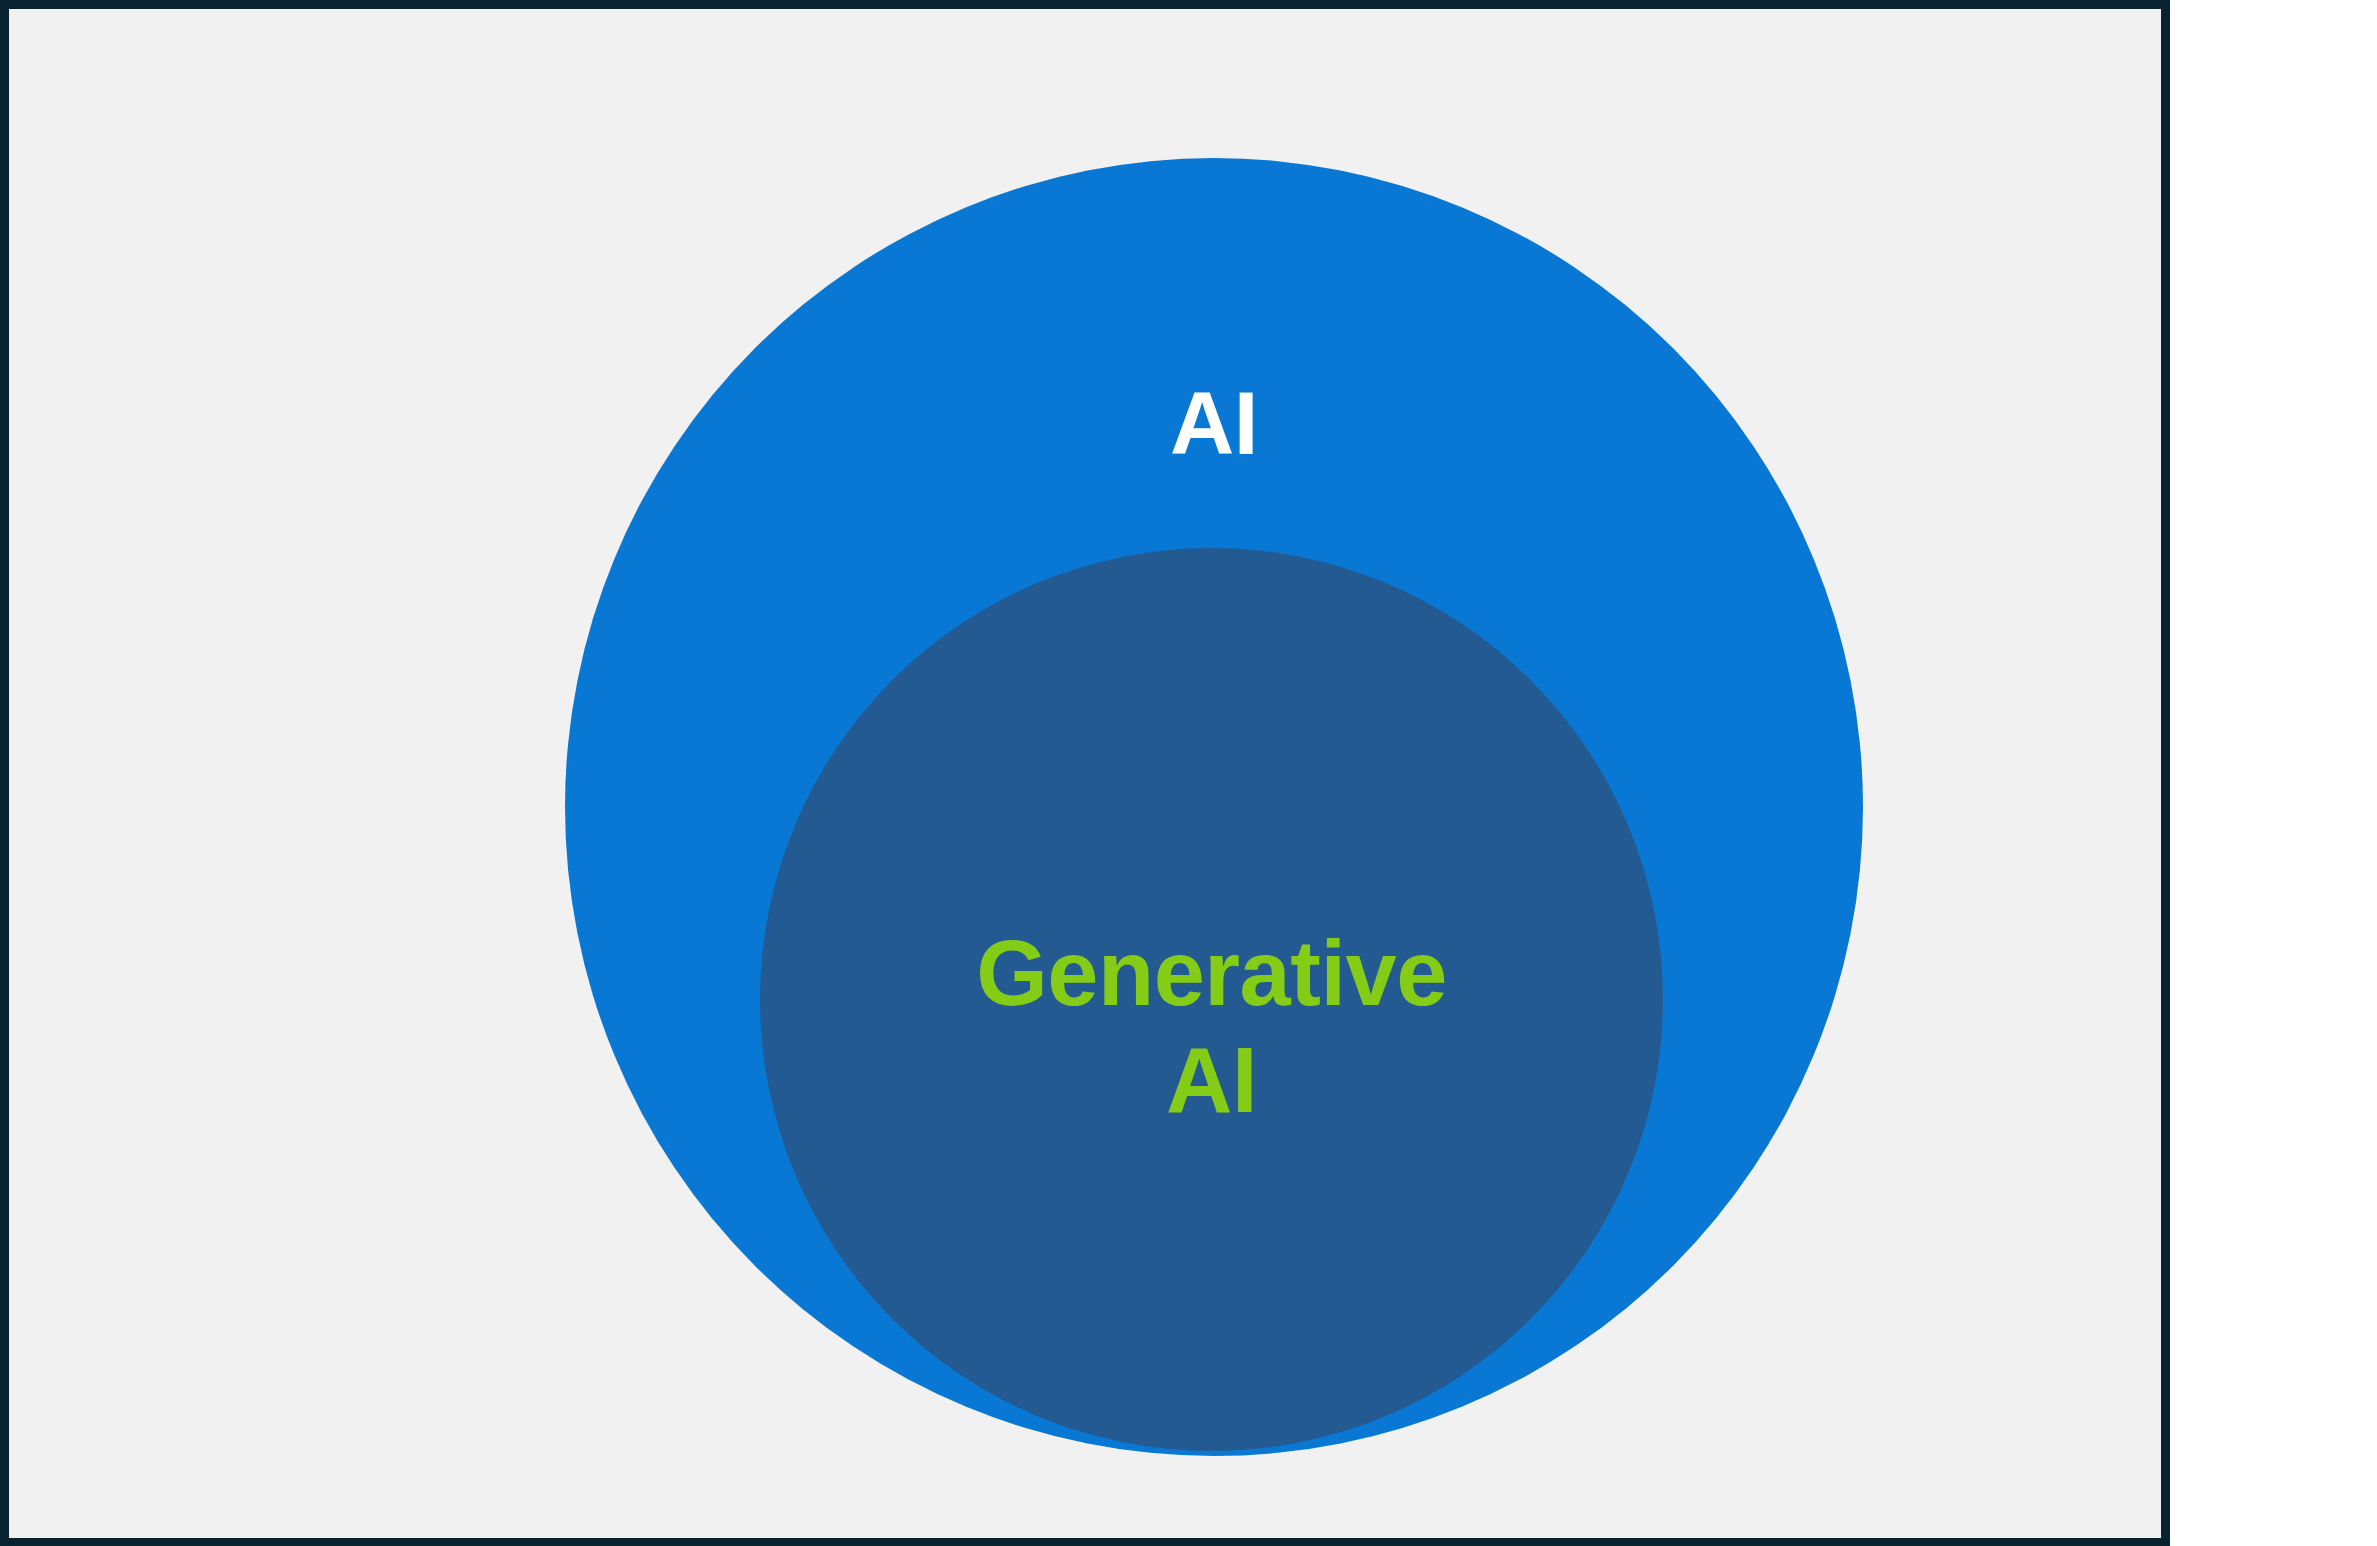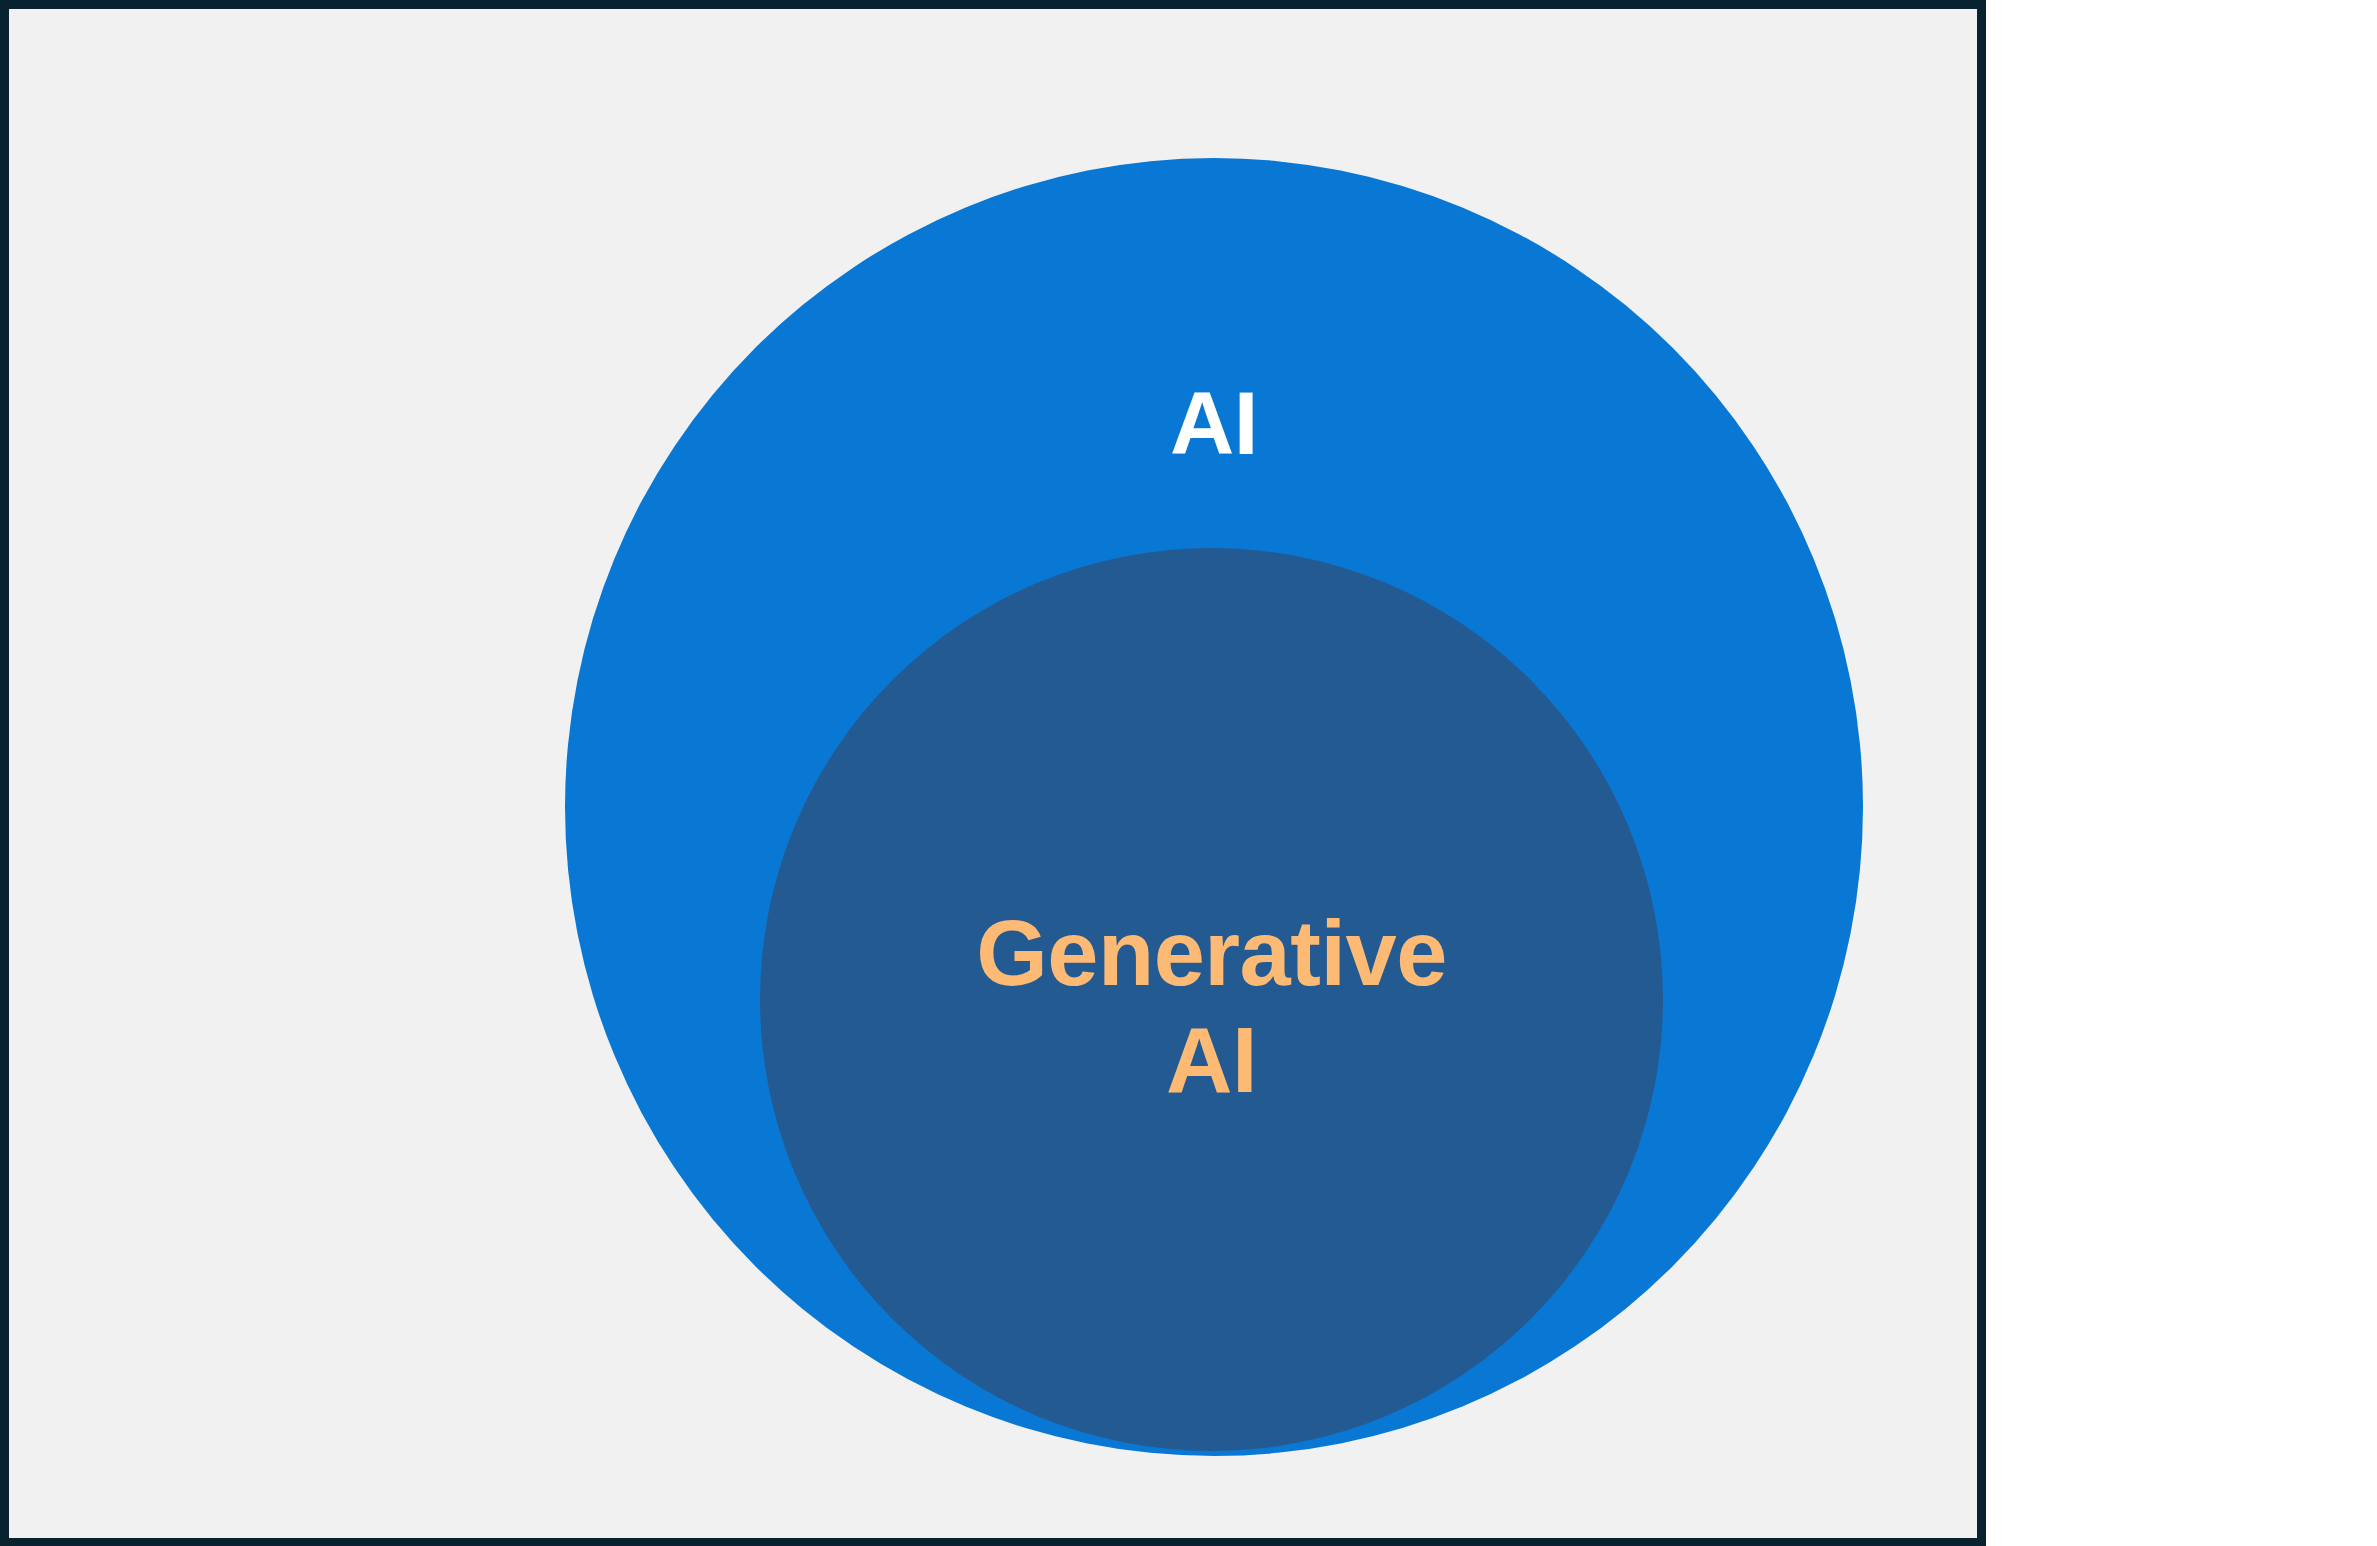--- a/index.html
+++ b/index.html
@@ -2,21 +2,21 @@
 <html style="font-size:14.7px"><head>
 <meta charset="utf-8">
 <style>
   html, body {
     margin: 0;
     padding: 0;
     background: #ffffff;
   }
   #canvas {
     position: relative;
-    width: 1986px;
+    width: 2170px;
     height: 1547px;
     box-sizing: border-box;
     background: #f1f1f1;
     border: 9.2px solid #09222f;
     overflow: hidden;
     font-family: "Liberation Sans", "DejaVu Sans", sans-serif;
   }
   .venn-stage {
     position: absolute;
     inset: 0;
@@ -69,19 +69,19 @@
 <body>
 
 <div id="canvas" style="background: rgb(241, 241, 241); border-color: rgb(9, 34, 47);">
   <div class="venn-stage">
 
     <div class="circle" id="circle-outer" style="background: rgb(8, 120, 212);">
       <span class="circle-label" id="label-outer" style="color: rgb(255, 255, 255);">AI</span>
     </div>
 
     <div class="circle" id="circle-inner" style="background: rgb(36, 90, 146);">
-      <span class="circle-label" id="label-inner" style="color: #fdba74;">Generative
+      <span class="circle-label" id="label-inner" style="color: #84cc16; margin-top: 20px;">Generative
 AI</span>
     </div>
 
   </div>
 </div>
 
 
 </body></html>

